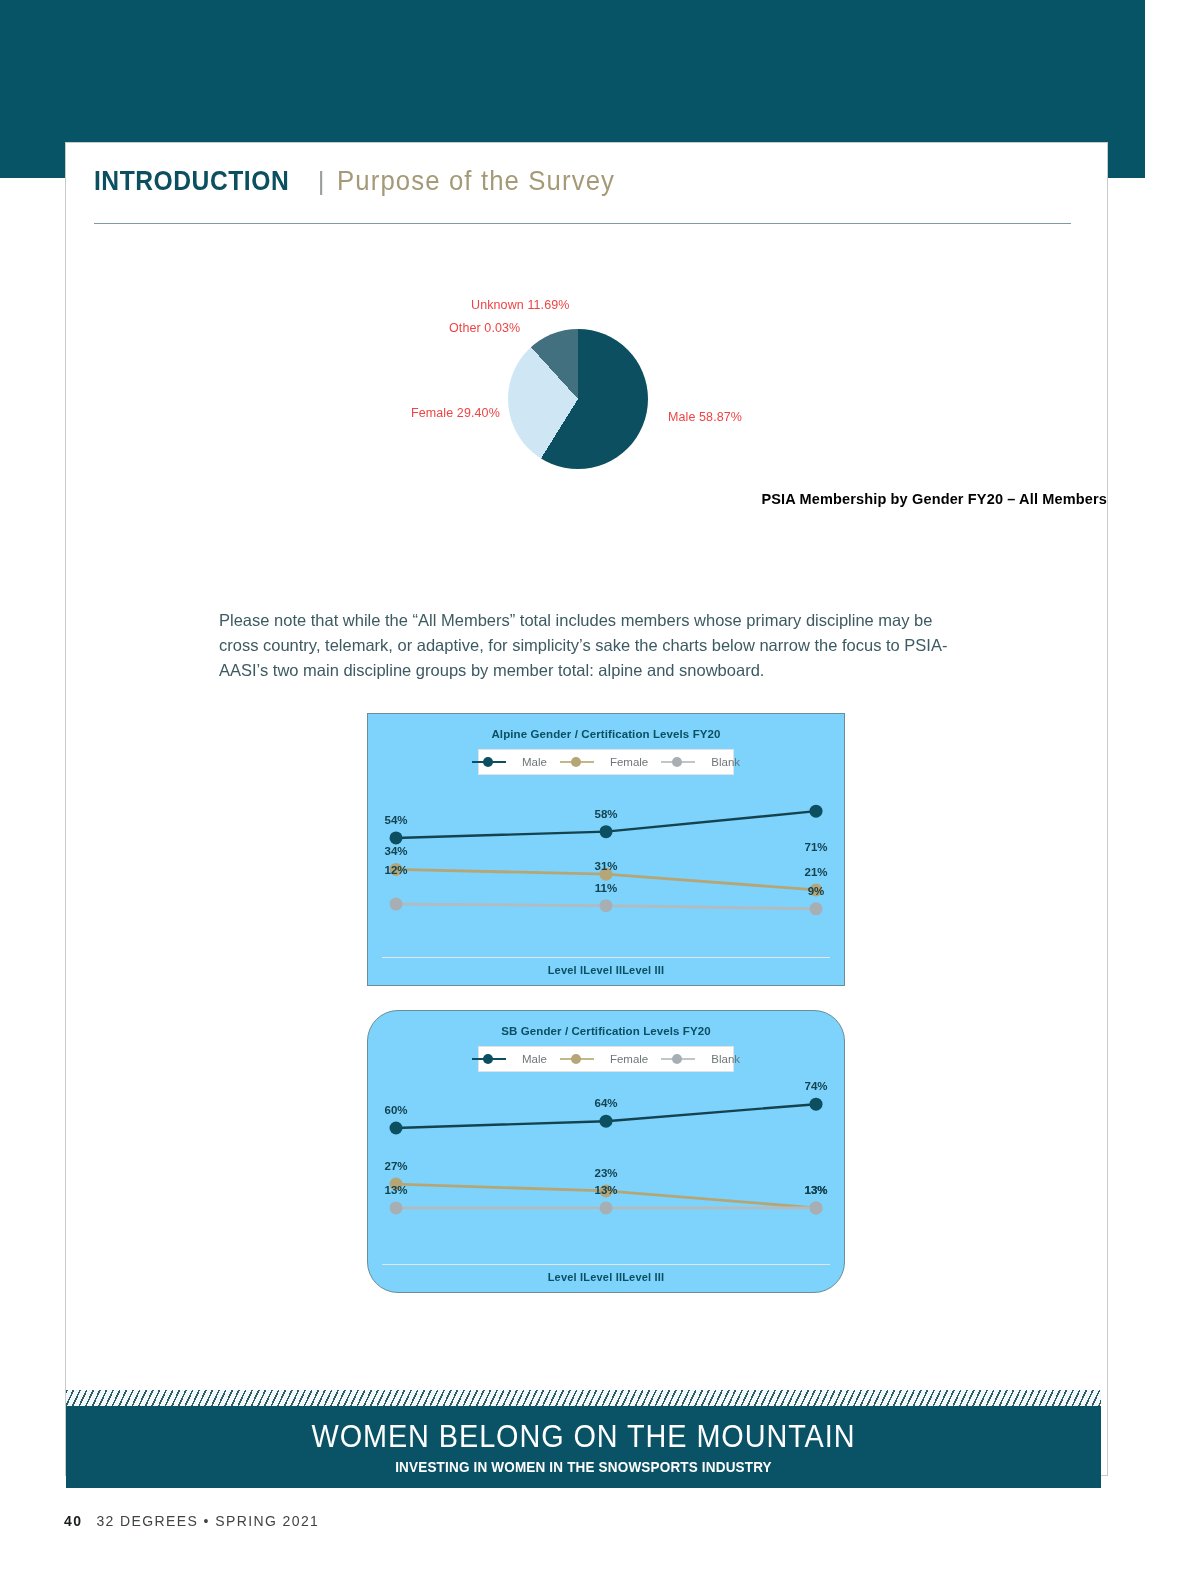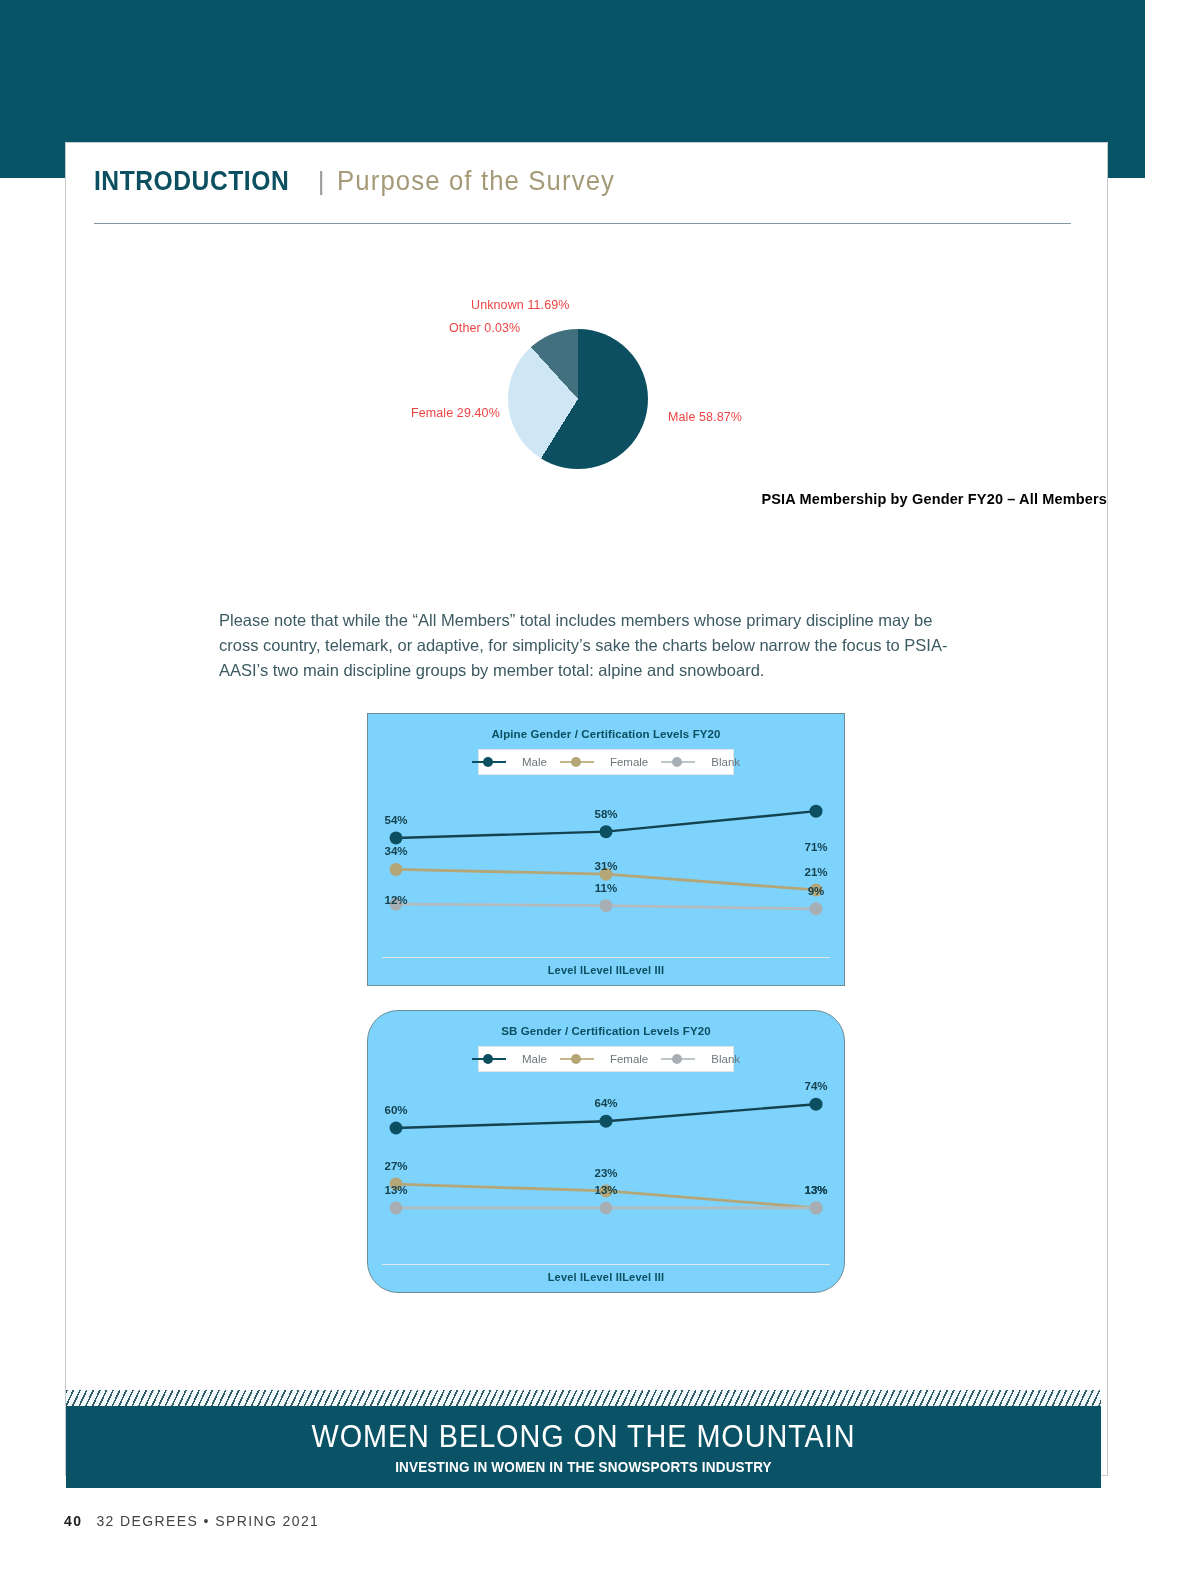--- a/index.html
+++ b/index.html
@@ -349,21 +349,21 @@
           <circle cx="224" cy="130.675" r="6.5" fill="#a7afb4"></circle>
           <circle cx="434" cy="133.825" r="6.5" fill="#a7afb4"></circle>
         </svg>
       <div id="labels-alpine">
           <div class="pt-label" style="left: 14px; top: 38.95px;">54%</div>
           <div class="pt-label" style="left: 224px; top: 32.65px;">58%</div>
           <div class="pt-label" style="left: 434px; top: 23px; margin-top: 43px;">71%</div>
           <div class="pt-label" style="left: 14px; top: 70.45px;">34%</div>
           <div class="pt-label" style="left: 224px; top: 75.175px; margin-top: 10px;">31%</div>
           <div class="pt-label" style="left: 434px; top: 90.925px;">21%</div>
-          <div class="pt-label" style="left: 14px; top: 119px; text-align: right;">12%</div>
+          <div class="pt-label" style="left: 14px; top: 89px; text-align: right;">12%</div>
           <div class="pt-label" style="left: 224px; top: 106.675px;">11%</div>
           <div class="pt-label" style="left: 434px; top: 109.825px;">9%</div>
         </div>
     </div>
 
     <div class="axis-line"></div>
     <div class="tick-row">
       <span class="tick-label">Level I</span>
       <span class="tick-label">Level II</span>
       <span class="tick-label">Level III</span>

